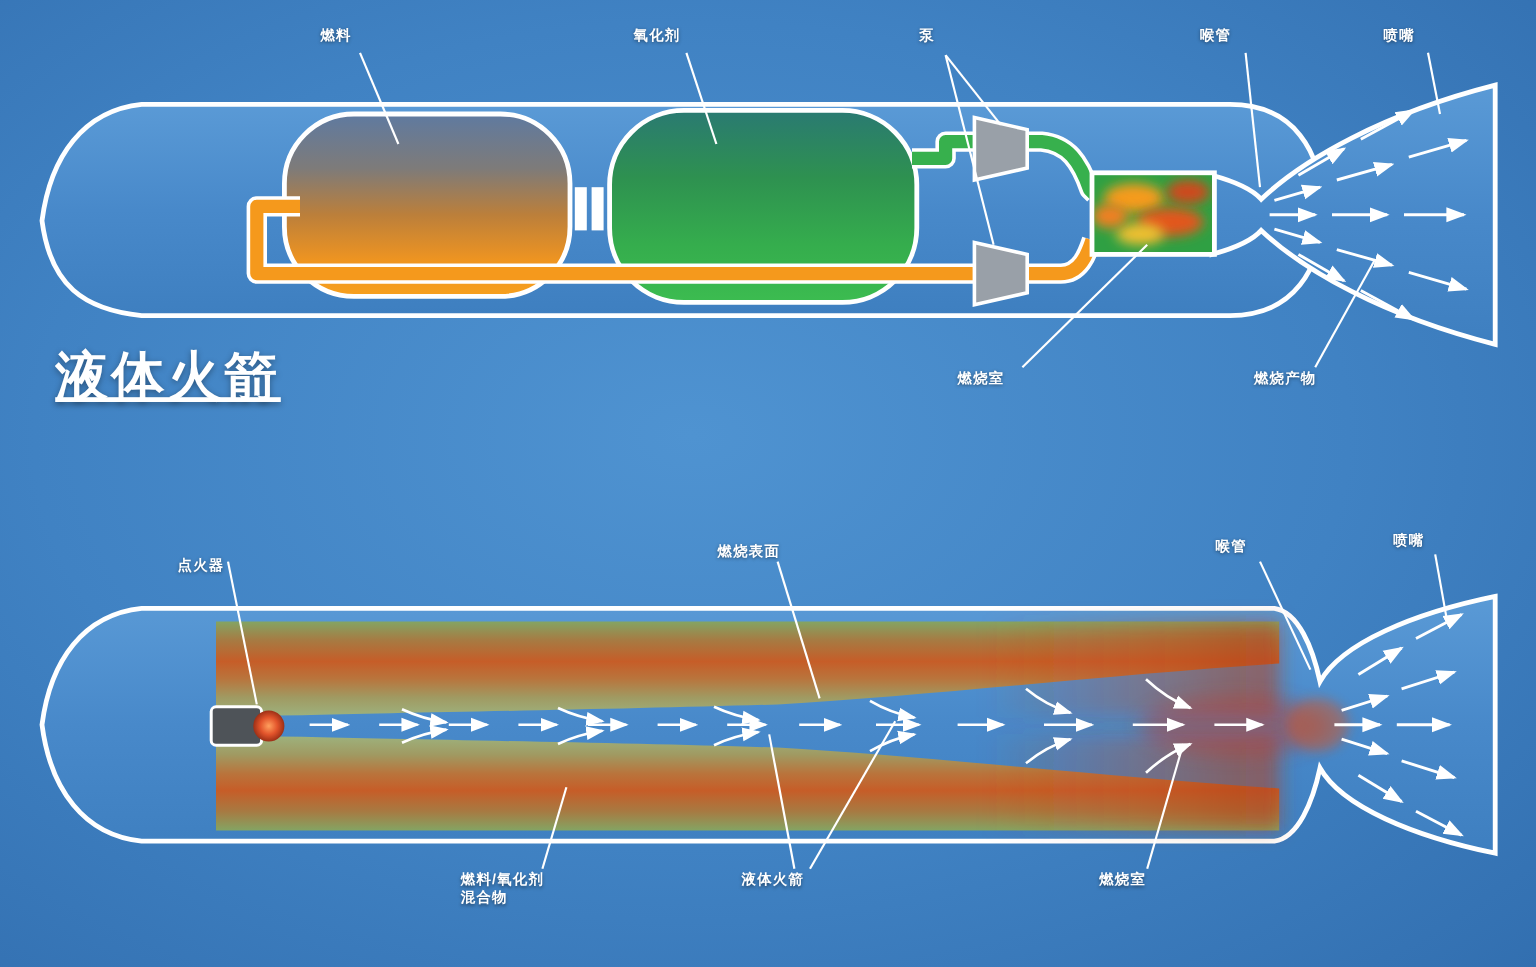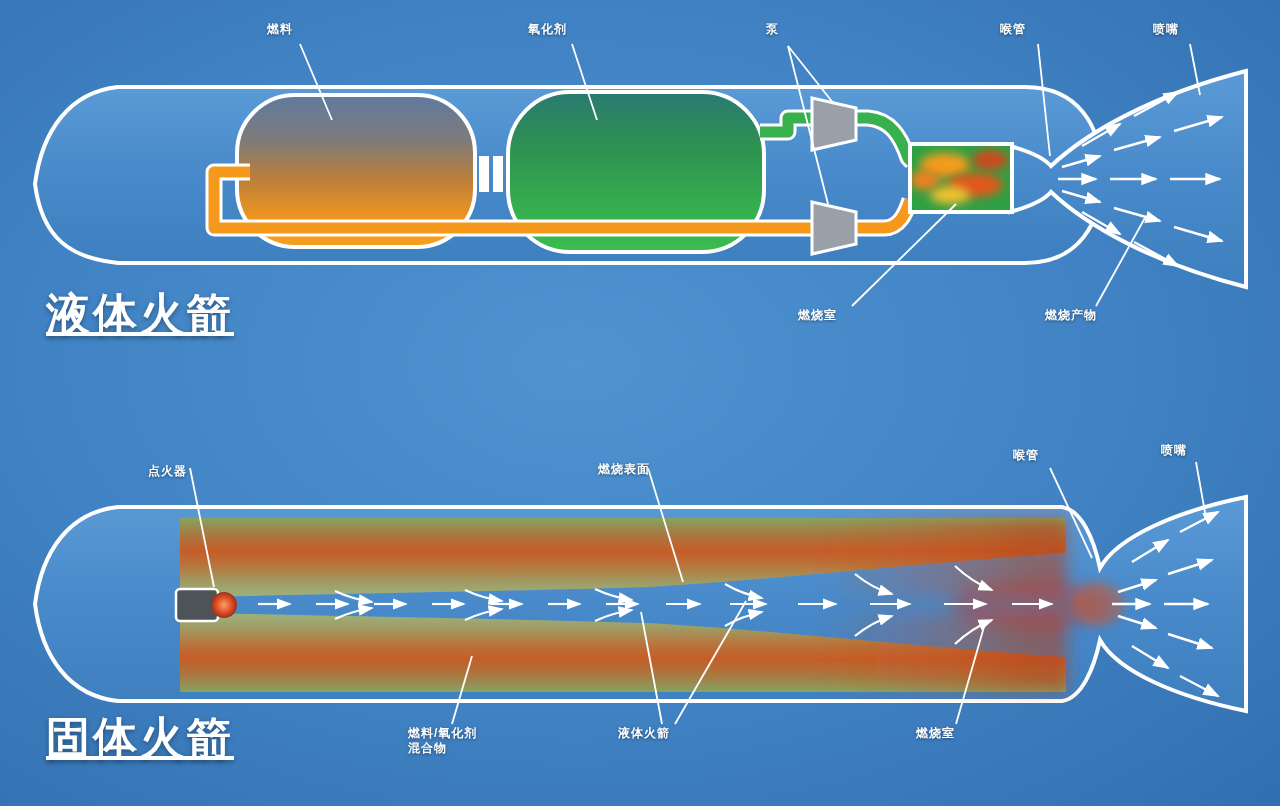--- a/index.html
+++ b/index.html
@@ -214,34 +214,33 @@
       <line x1="1196" y1="462" x2="1206" y2="518"></line>
       <line x1="452" y1="724" x2="472" y2="656"></line>
       <line x1="662" y1="724" x2="641" y2="612"></line>
       <line x1="675" y1="724" x2="746" y2="601"></line>
       <line x1="956" y1="724" x2="986" y2="620"></line>
     </g>
   </g>
 </svg>
 
 <div class="title" style="left:46px;top:292px">液体火箭</div>
-<div class="title" style="left:46px;top:716px">固体火箭</div>
 
 <div class="lbl" style="left:267px;top:22px;width:60px">燃料</div>
 <div class="lbl" style="left:528px;top:22px;width:80px">氧化剂</div>
 <div class="lbl" style="left:766px;top:22px;width:40px">泵</div>
 <div class="lbl" style="left:1000px;top:22px;width:70px">喉管</div>
 <div class="lbl" style="left:1153px;top:22px;width:70px">喷嘴</div>
 <div class="lbl" style="left:798px;top:308px;width:80px">燃烧室</div>
 <div class="lbl" style="left:1045px;top:308px;width:100px">燃烧产物</div>
 
 <div class="lbl" style="left:148px;top:464px;width:80px">点火器</div>
-<div class="lbl" style="left:598px;top:462px;width:95px">燃烧表面</div>
+<div class="lbl" style="left:598px;top:452px;width:95px">燃烧表面</div>
 <div class="lbl" style="left:1013px;top:448px;width:70px">喉管</div>
 <div class="lbl" style="left:1161px;top:443px;width:70px">喷嘴</div>
-<div class="lbl" style="left:408px;top:726px;width:100px">
+<div class="lbl" style="left:384px;top:726px;width:100px">
   <div>燃料/氧化剂</div>
   <div>混合物</div>
 </div>
 <div class="lbl" style="left:618px;top:726px;width:95px">液体火箭</div>
 <div class="lbl" style="left:916px;top:726px;width:80px">燃烧室</div>
 
 </div>
 
 </body></html>

